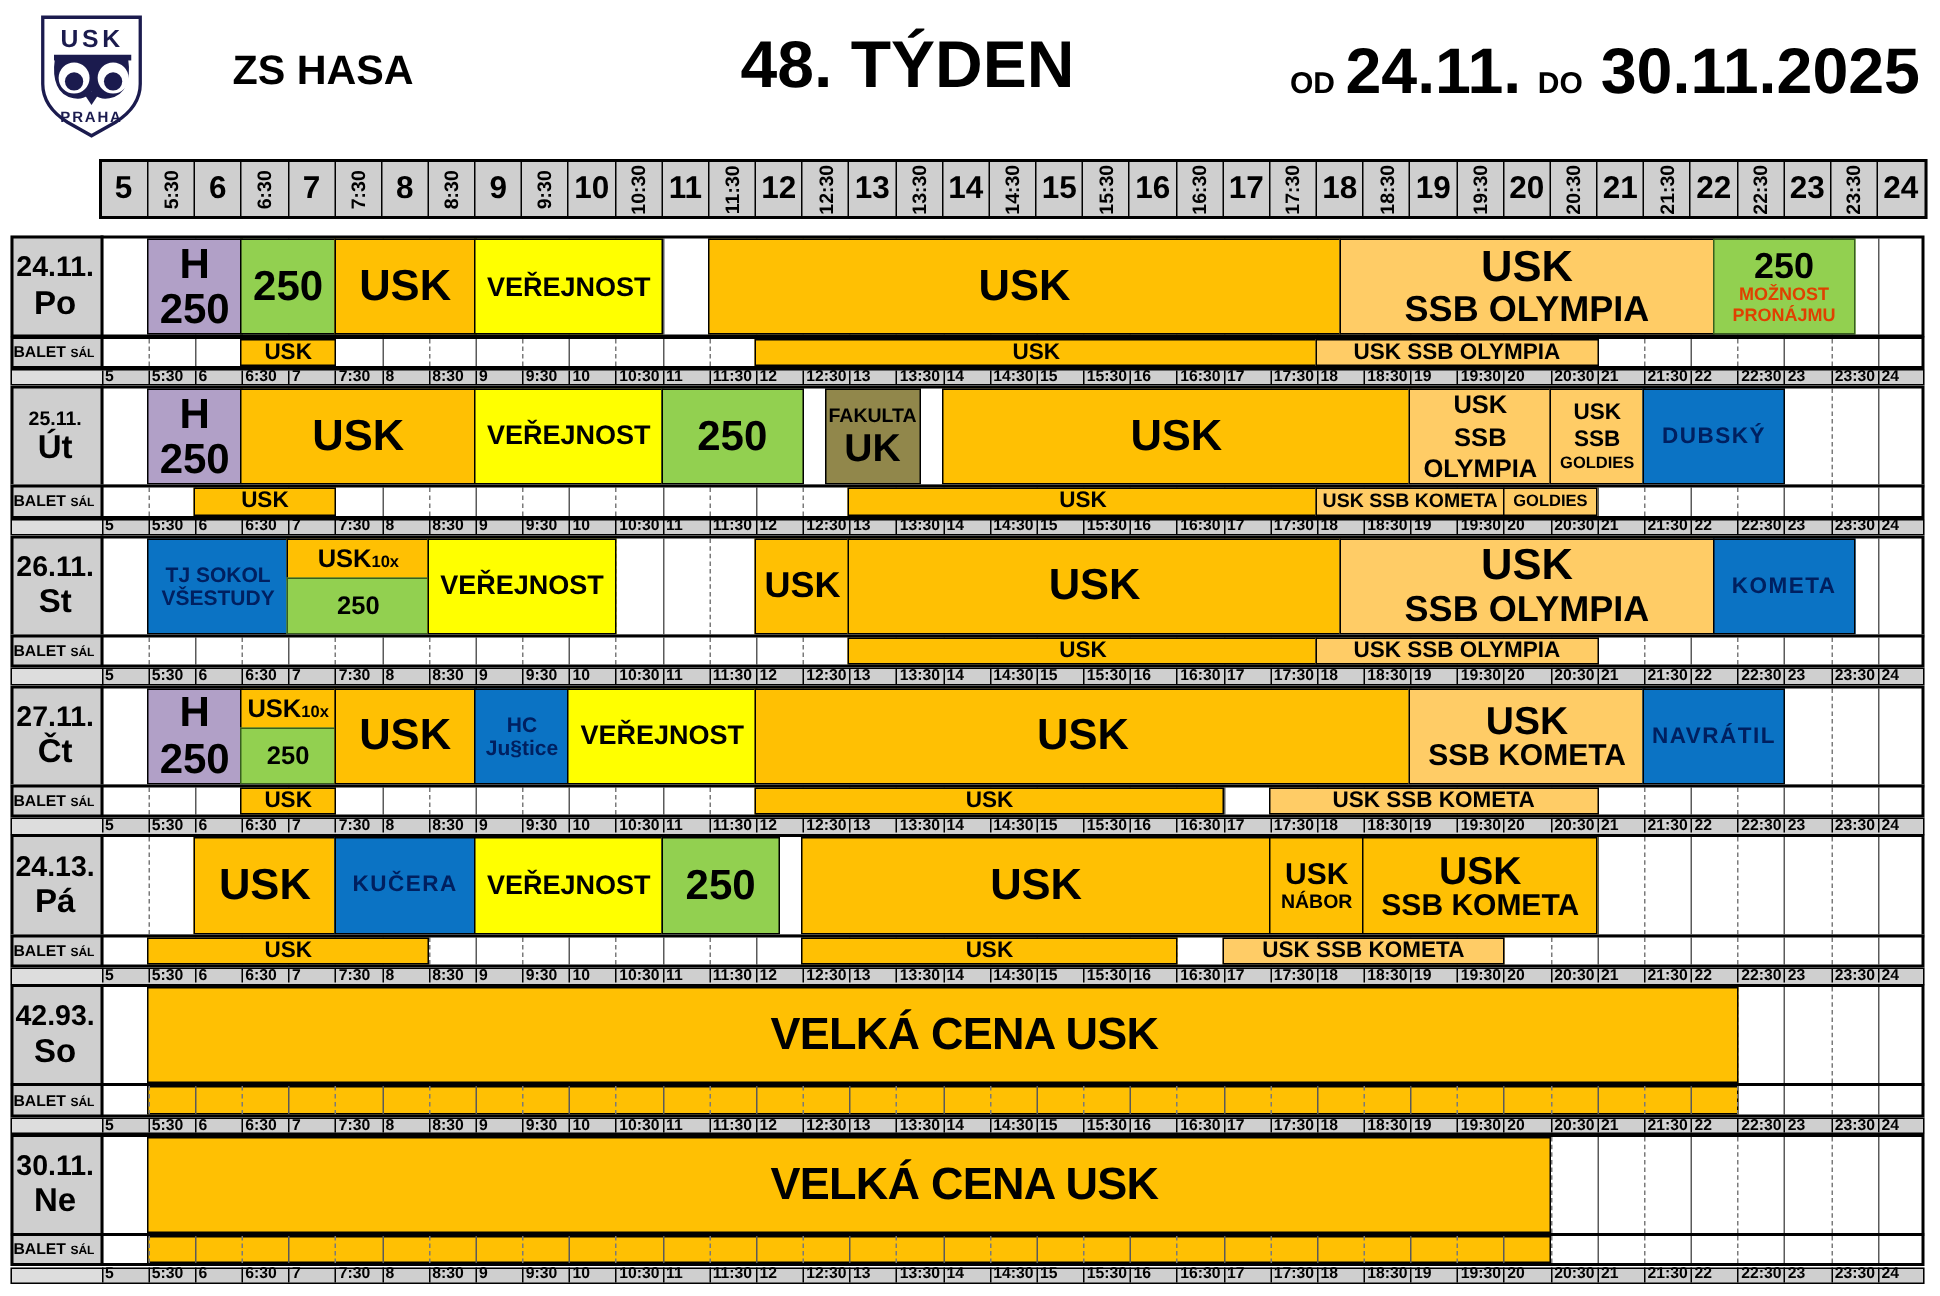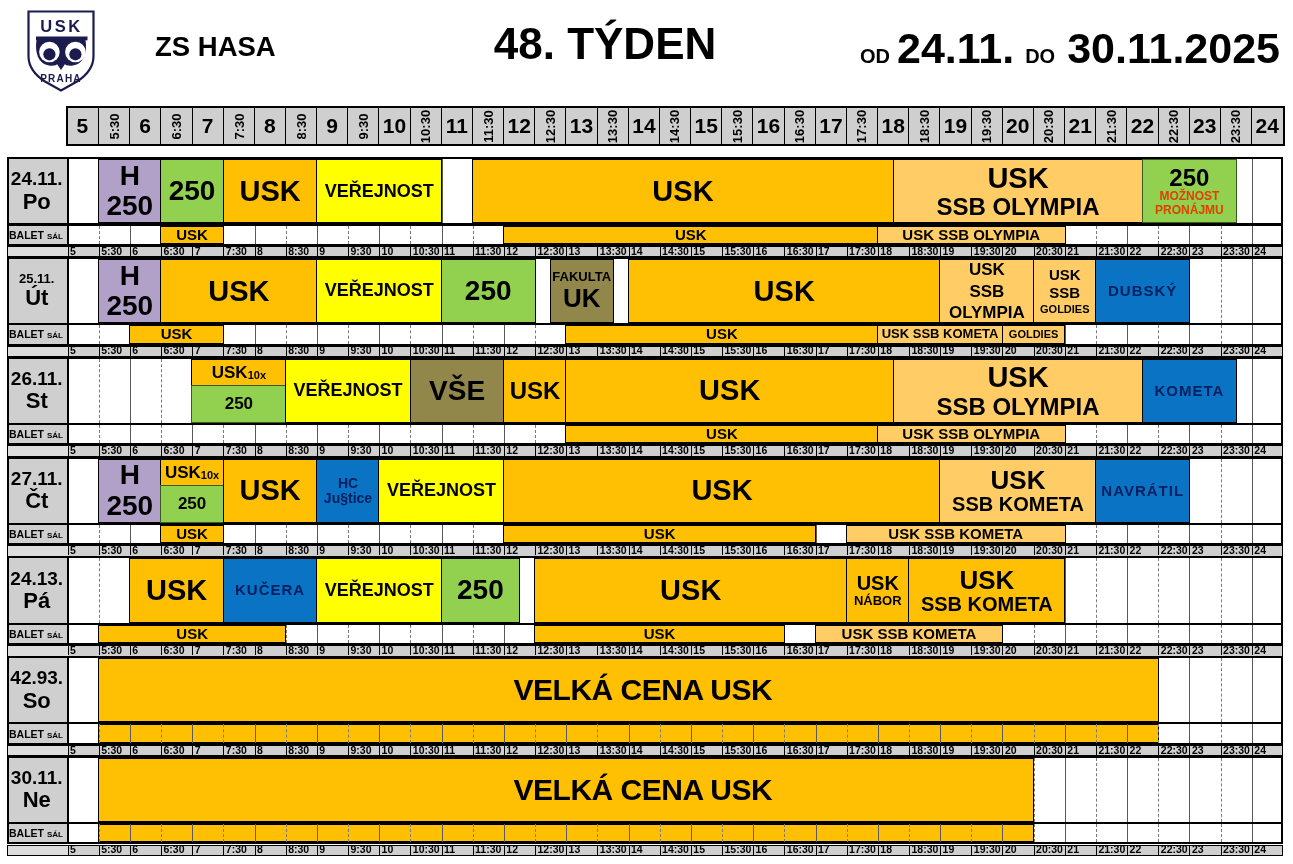--- a/index.html
+++ b/index.html
@@ -497,27 +497,28 @@
     <div class="a " style="left:964.3px;top:2px;width:0px;height:64.2px;border-left:1px dashed #7a7a7a;"></div>
     <div class="a " style="left:995.4px;top:2px;width:1px;height:64.2px;background:#5a5a5a;"></div>
     <div class="a " style="left:1026.6px;top:2px;width:0px;height:64.2px;border-left:1px dashed #7a7a7a;"></div>
     <div class="a " style="left:1057.8px;top:2px;width:1px;height:64.2px;background:#5a5a5a;"></div>
     <div class="a " style="left:1088.9px;top:2px;width:0px;height:64.2px;border-left:1px dashed #7a7a7a;"></div>
     <div class="a " style="left:1120.1px;top:2px;width:1px;height:64.2px;background:#5a5a5a;"></div>
     <div class="a " style="left:1151.3px;top:2px;width:0px;height:64.2px;border-left:1px dashed #7a7a7a;"></div>
     <div class="a " style="left:1182.4px;top:2px;width:1px;height:64.2px;background:#5a5a5a;"></div>
     <div class="a " style="left:1213.6px;top:2px;width:0px;height:64.2px;border-left:1px dashed #7a7a7a;"></div>
     <div class="a " style="left:1244.8px;top:2px;width:1px;height:64.2px;background:#5a5a5a;"></div>
+    <div class="a blk" style="left:90.9px;top:2px;width:95px;height:64.2px;background:#0B73C4;border:1.5px solid #000;color:#002060;">
+      <div style="font-size:14px;line-height:1.08;">TJ SOKOL</div>
+      <div style="font-size:14px;line-height:1.08;">VŠESTUDY</div>
+    </div>
     <div class="a " style="left:184.4px;top:2px;width:95px;height:28px;background:#FFC003;border:1.5px solid #000;display:flex;align-items:center;justify-content:center;font-size:17px;">USK<span style="font-size:11px;position:relative;top:2px;">10x</span></div>
     <div class="a " style="left:184.4px;top:28px;width:95px;height:38.2px;background:#92D050;border:1.5px solid #375e1e;display:flex;align-items:center;justify-content:center;font-size:17px;">250</div>
     <div class="a blk" style="left:277.9px;top:2px;width:126.2px;height:64.2px;background:#FFFF00;border:1.5px solid #000;color:#000;">
       <div style="font-size:18px;line-height:1.08;">VEŘEJNOST</div>
-    </div>
-    <div class="a blk" style="left:402.6px;top:2px;width:95px;height:64.2px;background:#91874B;border:1.5px solid #000;color:#000;">
-      <div style="font-size:28px;line-height:1.08;">VŠE</div>
     </div>
     <div class="a blk" style="left:496.1px;top:2px;width:63.8px;height:64.2px;background:#FFC003;border:1.5px solid #000;color:#000;">
       <div style="font-size:24px;line-height:1.08;">USK</div>
     </div>
     <div class="a blk" style="left:558.4px;top:2px;width:328.7px;height:64.2px;background:#FFC003;border:1.5px solid #000;color:#000;">
       <div style="font-size:29px;line-height:1.08;">USK</div>
     </div>
     <div class="a blk" style="left:885.6px;top:2px;width:250.8px;height:64.2px;background:#FFCC66;border:1.5px solid #000;color:#000;">
       <div style="font-size:29px;line-height:1.08;">USK</div>
       <div style="font-size:24px;line-height:1.08;">SSB OLYMPIA</div>

